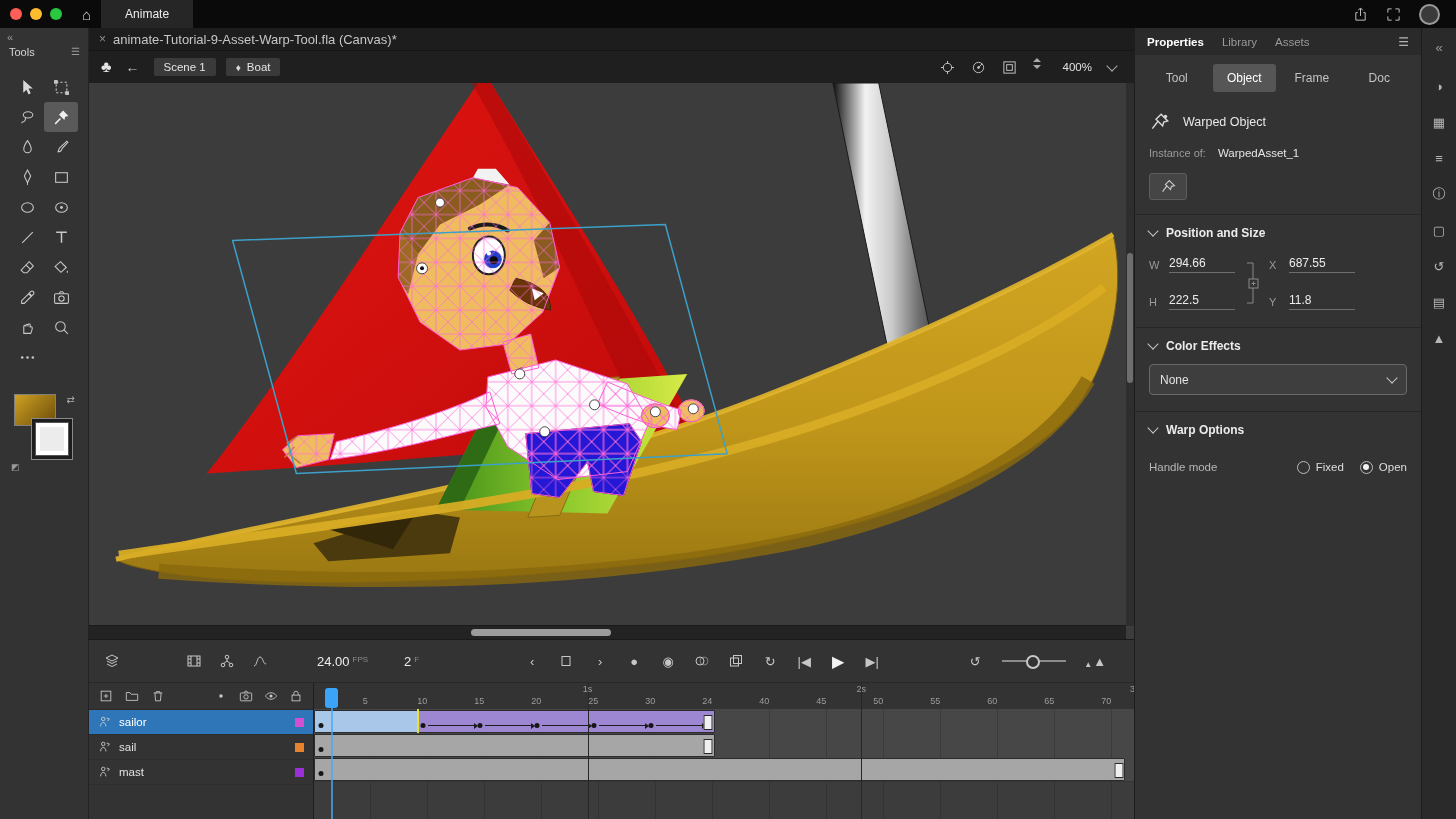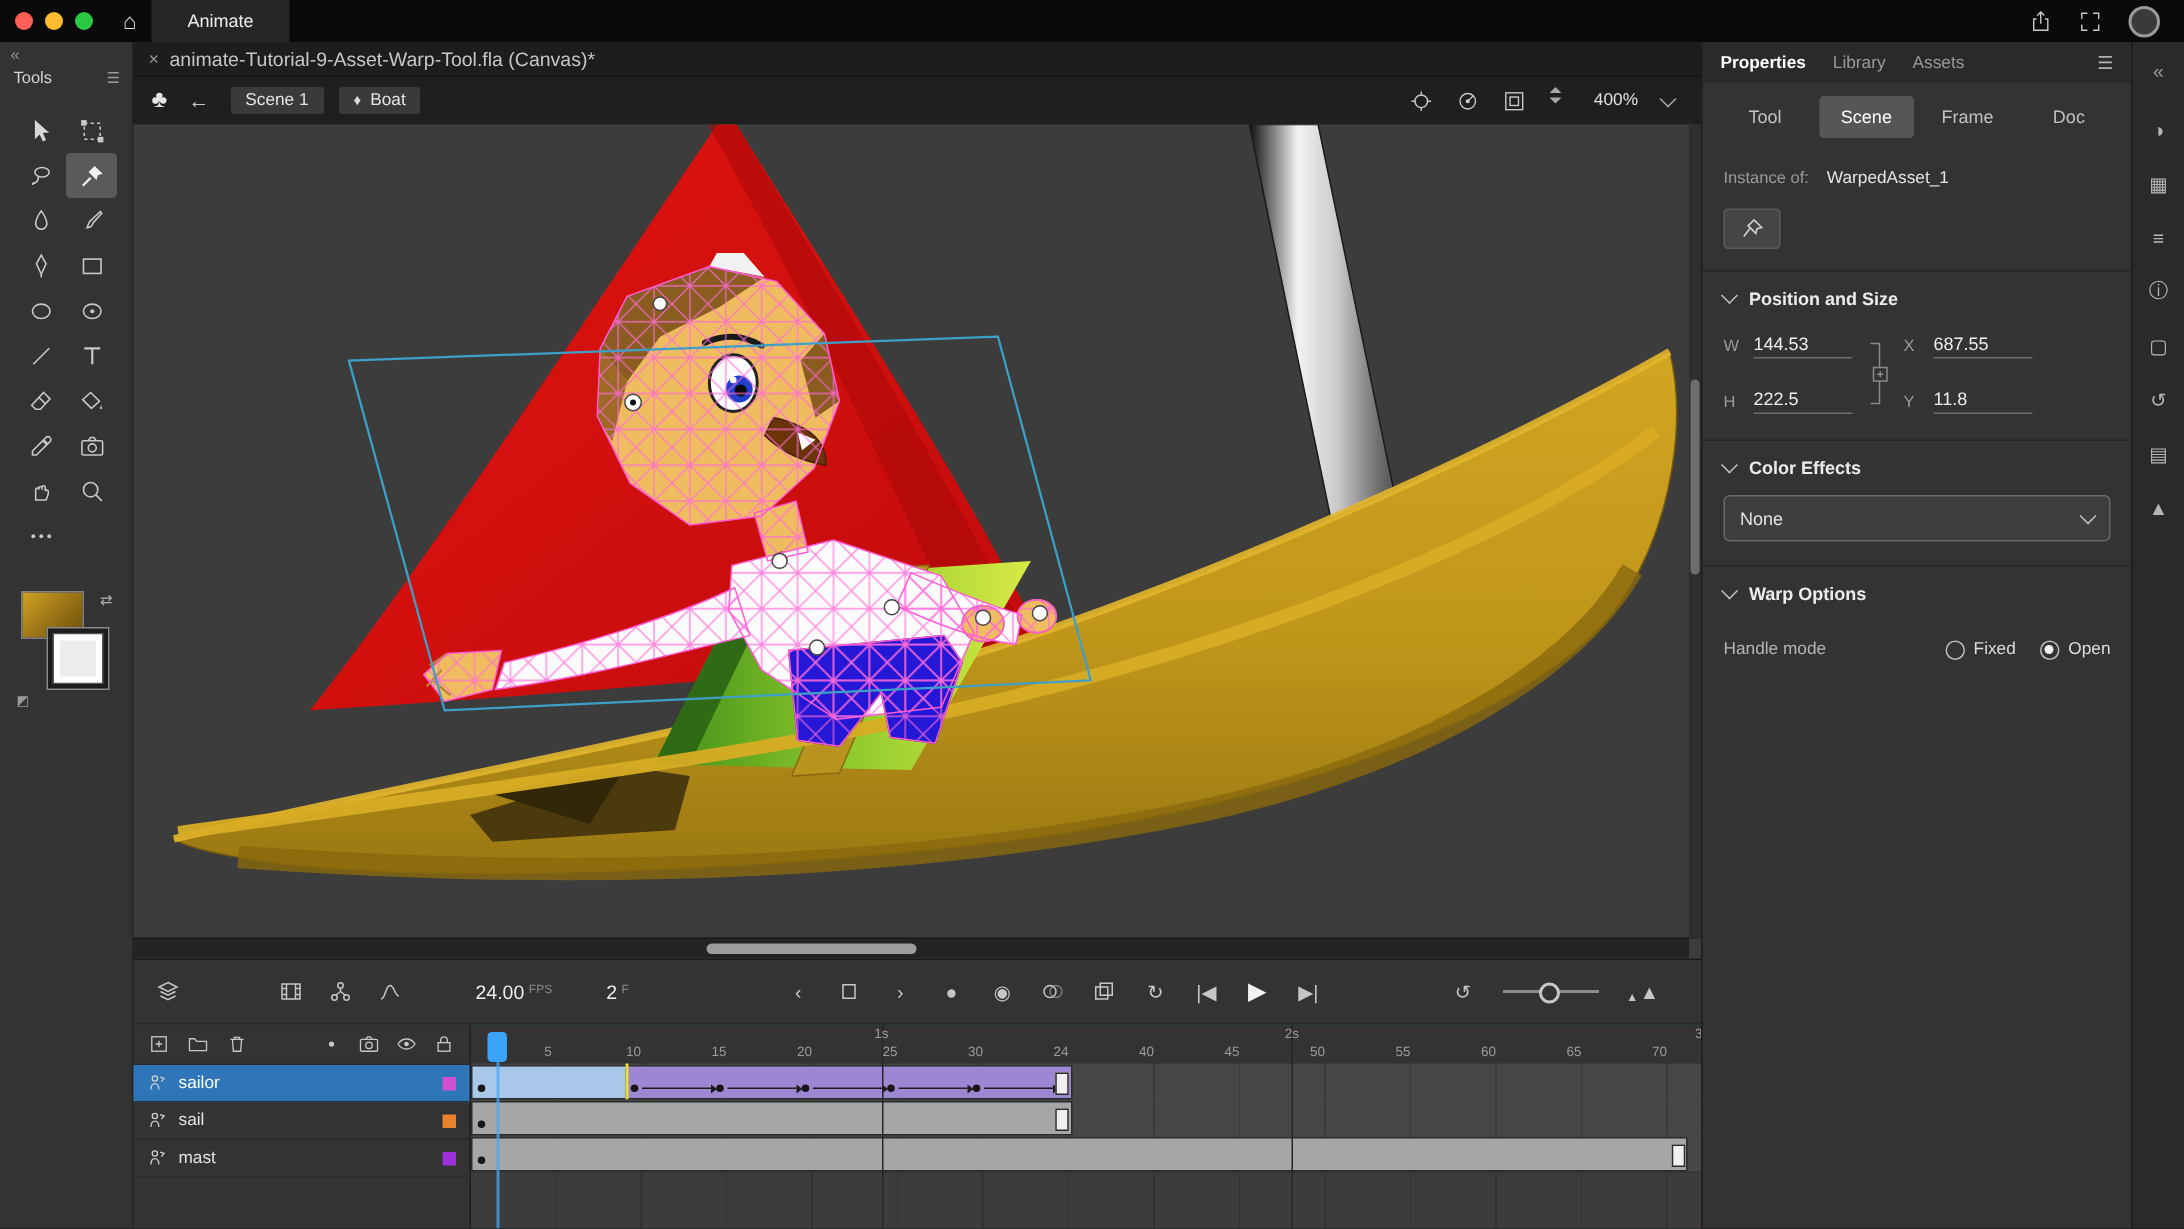--- a/index.html
+++ b/index.html
@@ -700,25 +700,35 @@
 
     <div class="props">
       <div class="props-tabs" id="props-tabs">
           <span class="ptab active">Properties</span>
           <span class="ptab">Library</span>
           <span class="ptab">Assets</span>
           <span class="props-menu">☰</span>
         </div>
       <div class="props-subtabs" id="props-subtabs">
           <div class="stab">Tool</div>
-          <div class="stab active">Scene</div>
+          <div class="stab active">Object</div>
           <div class="stab">Frame</div>
           <div class="stab">Doc</div>
         </div>
 
+      <div class="obj-row">
+        <span class="obj-icon">
+          <svg viewBox="0 0 20 20">
+              <path d="M11 3l6 6-3.6 1-1 3.6-6-6z" fill="none" stroke="#d8d8d8" stroke-width="1.3"></path>
+              <path d="M8 9.5L3 16" stroke="#d8d8d8" stroke-width="1.3"></path>
+              <circle cx="15" cy="5" r="1.6" fill="#d8d8d8"></circle>
+            </svg>
+        </span>
+        <span class="obj-label">Warped Object</span>
+      </div>
       <div class="inst-row">
         <span class="inst-label">Instance of:</span>
         <span class="inst-name">WarpedAsset_1</span>
       </div>
       <div class="swap-row">
         <button class="swap-btn">
           <svg viewBox="0 0 20 20">
               <path d="M11 3l6 6-3.6 1-1 3.6-6-6z" fill="none" stroke="#cfcfcf" stroke-width="1.3"></path>
               <path d="M8 9.5L3 16" stroke="#cfcfcf" stroke-width="1.3"></path>
             </svg>
@@ -726,21 +736,21 @@
       </div>
 
       <div class="section-hd">
         <span class="chev"></span>
         <span>Position and Size</span>
       </div>
       <div class="ps-grid">
         <div class="ps-col">
           <div class="ps-field">
             <span class="ps-label">W</span>
-            <span class="ps-value">144.53</span>
+            <span class="ps-value">294.66</span>
           </div>
           <div class="ps-field">
             <span class="ps-label">H</span>
             <span class="ps-value">222.5</span>
           </div>
         </div>
         <div class="link-col">
           <svg width="18" height="56" viewBox="0 0 18 56">
               <path d="M4 8h6v40H4" fill="none" stroke="#8a8a8a"></path>
               <rect x="6" y="24" width="9" height="9" fill="#333" stroke="#8a8a8a"></rect>

